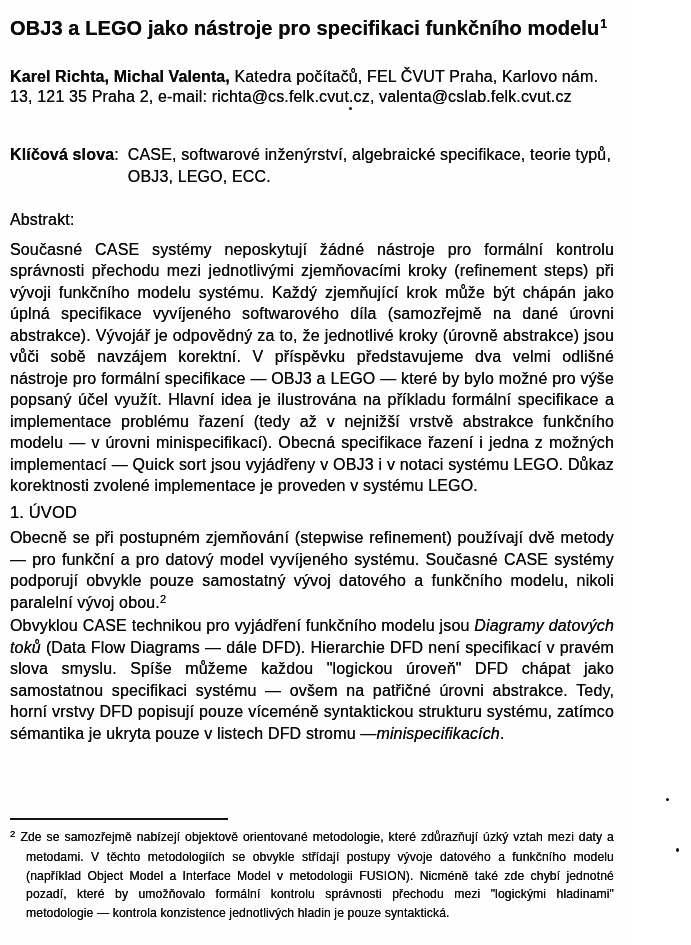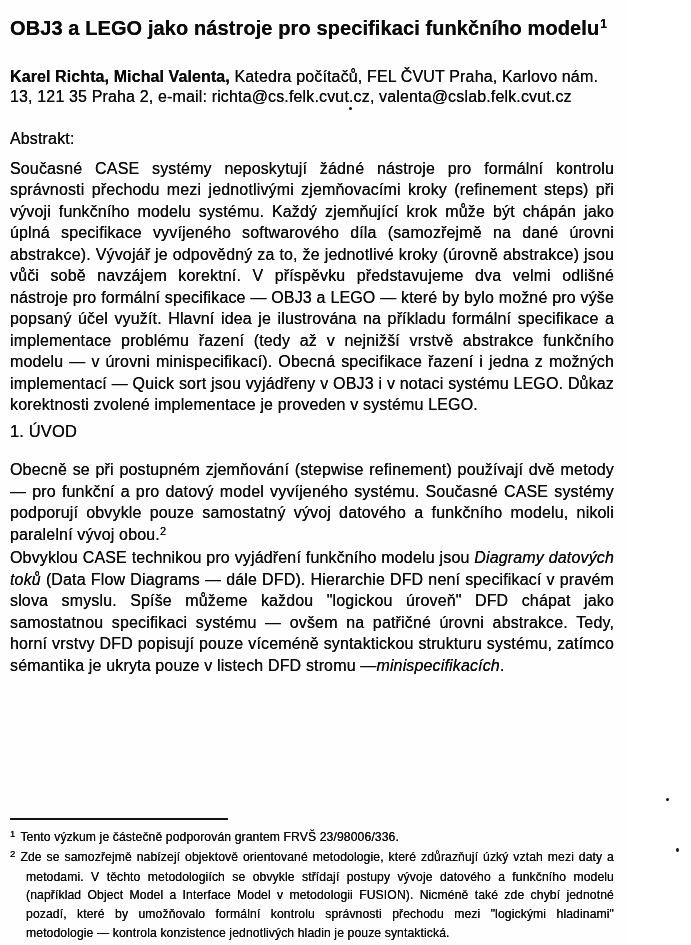--- a/index.html
+++ b/index.html
@@ -55,21 +55,21 @@
     line-height: 21.5px;
     font-weight: normal;
   }
   .abstract-heading { margin-top: 22px; }
   .section-heading { margin-top: 5px; font-size: 16.5px; }
   .para {
     margin: 0;
     text-align: justify;
   }
   .abstract-body { margin-top: 8px; }
-  .p1 { margin-top: 17px; }
+  .p1 { margin-top: 4px; }
   .p2 { }
   .suptext {
     font-size: 11px;
     position: relative;
     top: -5px;
   }
   .footnotes {
     position: absolute;
     left: 10px;
     right: 14px;
@@ -106,34 +106,37 @@
 </style>
 </head>
 <body>
 
 <div class="page">
 
   <h1 class="title"><span>OBJ3 a LEGO jako nástroje pro specifikaci funkčního modelu</span><span class="fnref">1</span></h1>
 
   <p class="authors"><b>Karel Richta, Michal Valenta,</b><span> Katedra počítačů, FEL ČVUT Praha, Karlovo nám. 13, 121 35 Praha 2, e-mail: richta@cs.felk.cvut.cz, valenta@cslab.felk.cvut.cz</span></p>
 
+  <div class="keywords">
+    <span class="kw-label"><b>Klíčová slova</b><span>:</span></span>
+    <span class="kw-text">CASE, softwarové inženýrství, algebraické specifikace, teorie typů, OBJ3, LEGO, ECC.</span>
+  </div>
 
   <h2 class="subheading abstract-heading">Abstrakt:</h2>
 
   <p class="para abstract-body">Současné CASE systémy neposkytují žádné nástroje pro formální kontrolu správnosti přechodu mezi jednotlivými zjemňovacími kroky (refinement steps) při vývoji funkčního modelu systému. Každý zjemňující krok může být chápán jako úplná specifikace vyvíjeného softwarového díla (samozřejmě na dané úrovni abstrakce). Vývojář je odpovědný za to, že jednotlivé kroky (úrovně abstrakce) jsou vůči sobě navzájem korektní. V příspěvku představujeme dva velmi odlišné nástroje pro formální specifikace — OBJ3 a LEGO — které by bylo možné pro výše popsaný účel využít. Hlavní idea je ilustrována na příkladu formální specifikace a implementace problému řazení (tedy až v nejnižší vrstvě abstrakce funkčního modelu — v úrovni minispecifikací). Obecná specifikace řazení i jedna z možných implementací — Quick sort jsou vyjádřeny v OBJ3 i v notaci systému LEGO. Důkaz korektnosti zvolené implementace je proveden v systému LEGO.</p>
 
   <h2 class="subheading section-heading">1. ÚVOD</h2>
 
   <p class="para p1"><span>Obecně se při postupném zjemňování (stepwise refinement) používají dvě metody — pro funkční a pro datový model vyvíjeného systému. Současné CASE systémy podporují obvykle pouze samostatný vývoj datového a funkčního modelu, nikoli paralelní vývoj obou.</span><span class="suptext">2</span></p>
 
   <p class="para p2"><span>Obvyklou CASE technikou pro vyjádření funkčního modelu jsou </span><i>Diagramy datových toků</i><span> (Data Flow Diagrams — dále DFD). Hierarchie DFD není specifikací v pravém slova smyslu. Spíše můžeme každou "logickou úroveň" DFD chápat jako samostatnou specifikaci systému — ovšem na patřičné úrovni abstrakce. Tedy, horní vrstvy DFD popisují pouze víceméně syntaktickou strukturu systému, zatímco sémantika je ukryta pouze v listech DFD stromu —</span><i>minispecifikacích</i><span>.</span></p>
 
   <div class="footnotes">
     <div class="fn-rule"></div>
-    <div class="footnote"><span class="fn-marker">1</span><span>Tento výzkum je částečně podporován grantem FRVŠ 23/98006/336.</span></div>
     <div class="footnote"><span class="fn-marker">2</span><span>Zde se samozřejmě nabízejí objektově orientované metodologie, které zdůrazňují úzký vztah mezi daty a metodami. V těchto metodologiích se obvykle střídají postupy vývoje datového a funkčního modelu (například Object Model a Interface Model v metodologii FUSION). Nicméně také zde chybí jednotné pozadí, které by umožňovalo formální kontrolu správnosti přechodu mezi "logickými hladinami" metodologie — kontrola konzistence jednotlivých hladin je pouze syntaktická.</span></div>
   </div>
 
   <div class="speck speck-a"></div>
   <div class="speck speck-b"></div>
   <div class="speck speck-c"></div>
 
 </div>
 
 </body></html>

